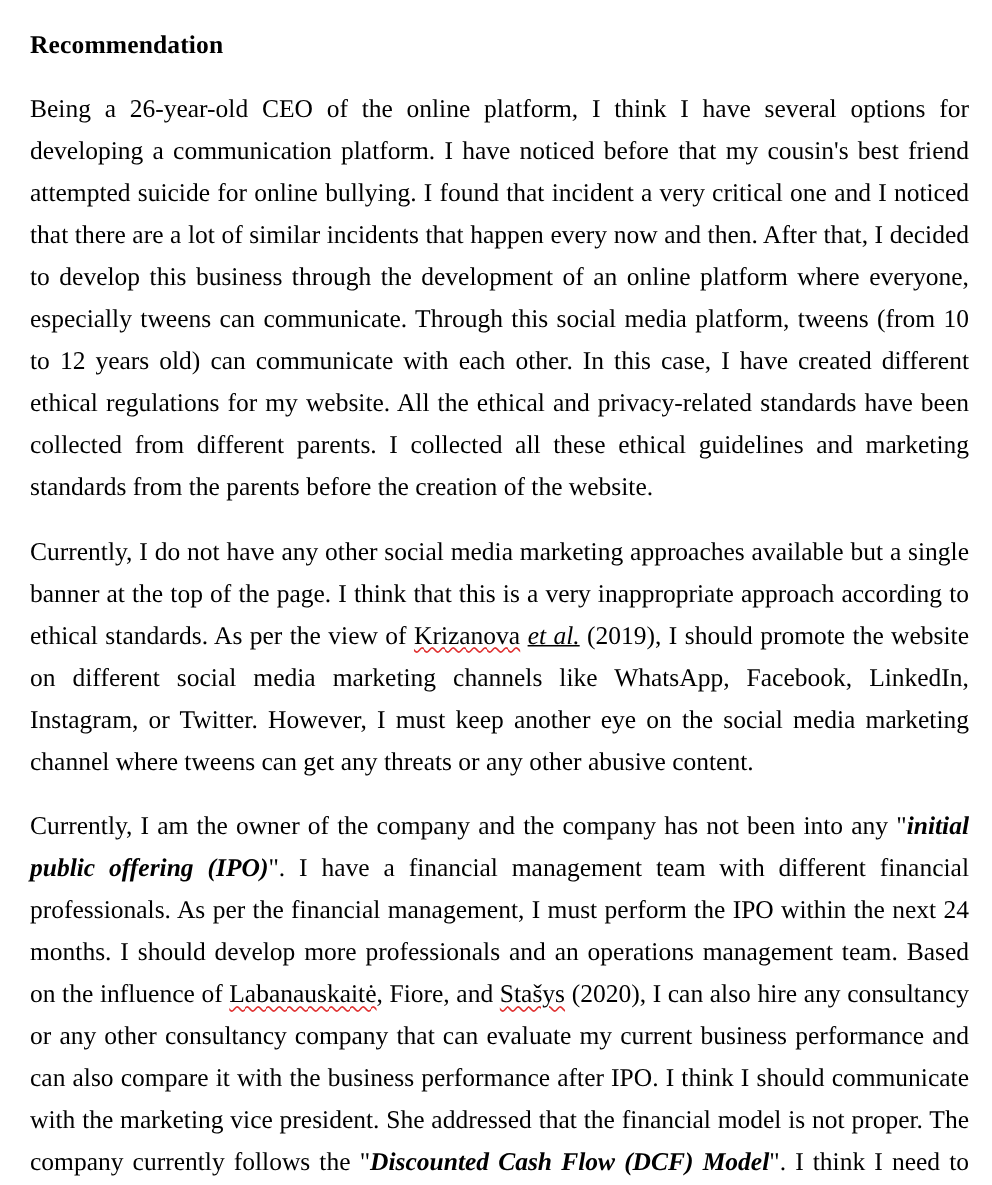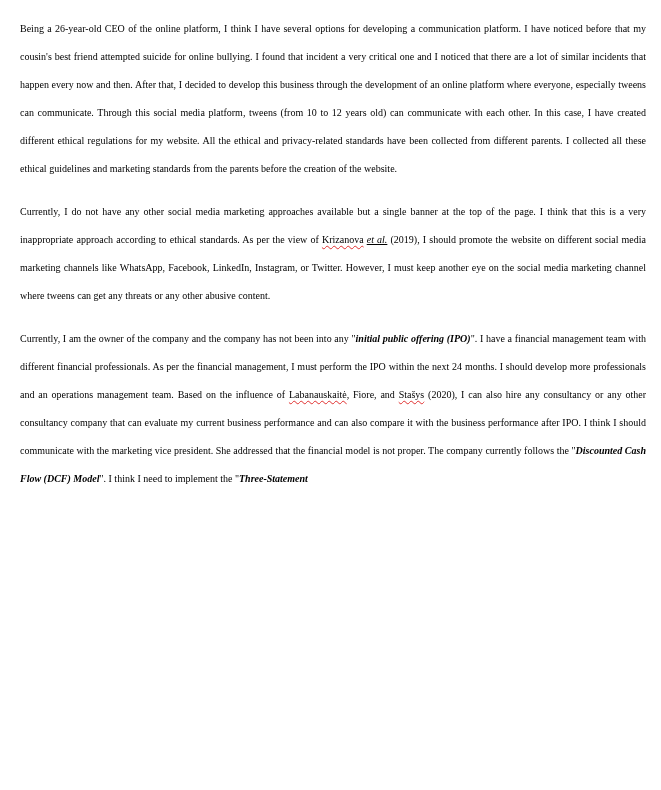--- a/index.html
+++ b/index.html
@@ -26,21 +26,21 @@
   .doc-heading {
     font-size: 17px;
     font-weight: bold;
     line-height: 28px;
     margin: 0;
     padding-top: 16px;
     letter-spacing: 0.1px;
     text-align: left;
   }
   .para {
-    font-size: 10px;
+    font-size: 17px;
     line-height: 28px;
     text-align: justify;
     text-justify: inter-word;
     margin: 0;
     hyphens: none;
   }
   .para.first-para {
     padding-top: 15px;
   }
   .para + .para {
@@ -58,20 +58,21 @@
     text-decoration: underline wavy #e03030;
     text-decoration-thickness: 1px;
     text-underline-offset: 2px;
   }
 </style>
 </head>
 <body>
 
 <div class="page">
 
+  <h1 class="doc-heading">Recommendation</h1>
 
   <p class="para first-para">Being a 26-year-old CEO of the online platform, I think I have several options for developing a communication platform. I have noticed before that my cousin's best friend attempted suicide for online bullying. I found that incident a very critical one and I noticed that there are a lot of similar incidents that happen every now and then. After that, I decided to develop this business through the development of an online platform where everyone, especially tweens can communicate. Through this social media platform, tweens (from 10 to 12 years old) can communicate with each other. In this case, I have created different ethical regulations for my website. All the ethical and privacy-related standards have been collected from different parents. I collected all these ethical guidelines and marketing standards from the parents before the creation of the website.</p>
 
   <p class="para">Currently, I do not have any other social media marketing approaches available but a single banner at the top of the page. I think that this is a very inappropriate approach according to ethical standards. As per the view of <span class="spell">Krizanova</span> <span class="it">et al.</span> (2019), I should promote the website on different social media marketing channels like WhatsApp, Facebook, LinkedIn, Instagram, or Twitter. However, I must keep another eye on the social media marketing channel where tweens can get any threats or any other abusive content.</p>
 
   <p class="para">Currently, I am the owner of the company and the company has not been into any "<span class="bi">initial public offering (IPO)</span>". I have a financial management team with different financial professionals. As per the financial management, I must perform the IPO within the next 24 months. I should develop more professionals and an operations management team. Based on the influence of <span class="spell">Labanauskaitė</span>, Fiore, and <span class="spell">Stašys</span> (2020), I can also hire any consultancy or any other consultancy company that can evaluate my current business performance and can also compare it with the business performance after IPO. I think I should communicate with the marketing vice president. She addressed that the financial model is not proper. The company currently follows the "<span class="bi">Discounted Cash Flow (DCF) Model</span>". I think I need to implement the "<span class="bi">Three-Statement</span></p>
 
 </div>
 
 </body></html>

